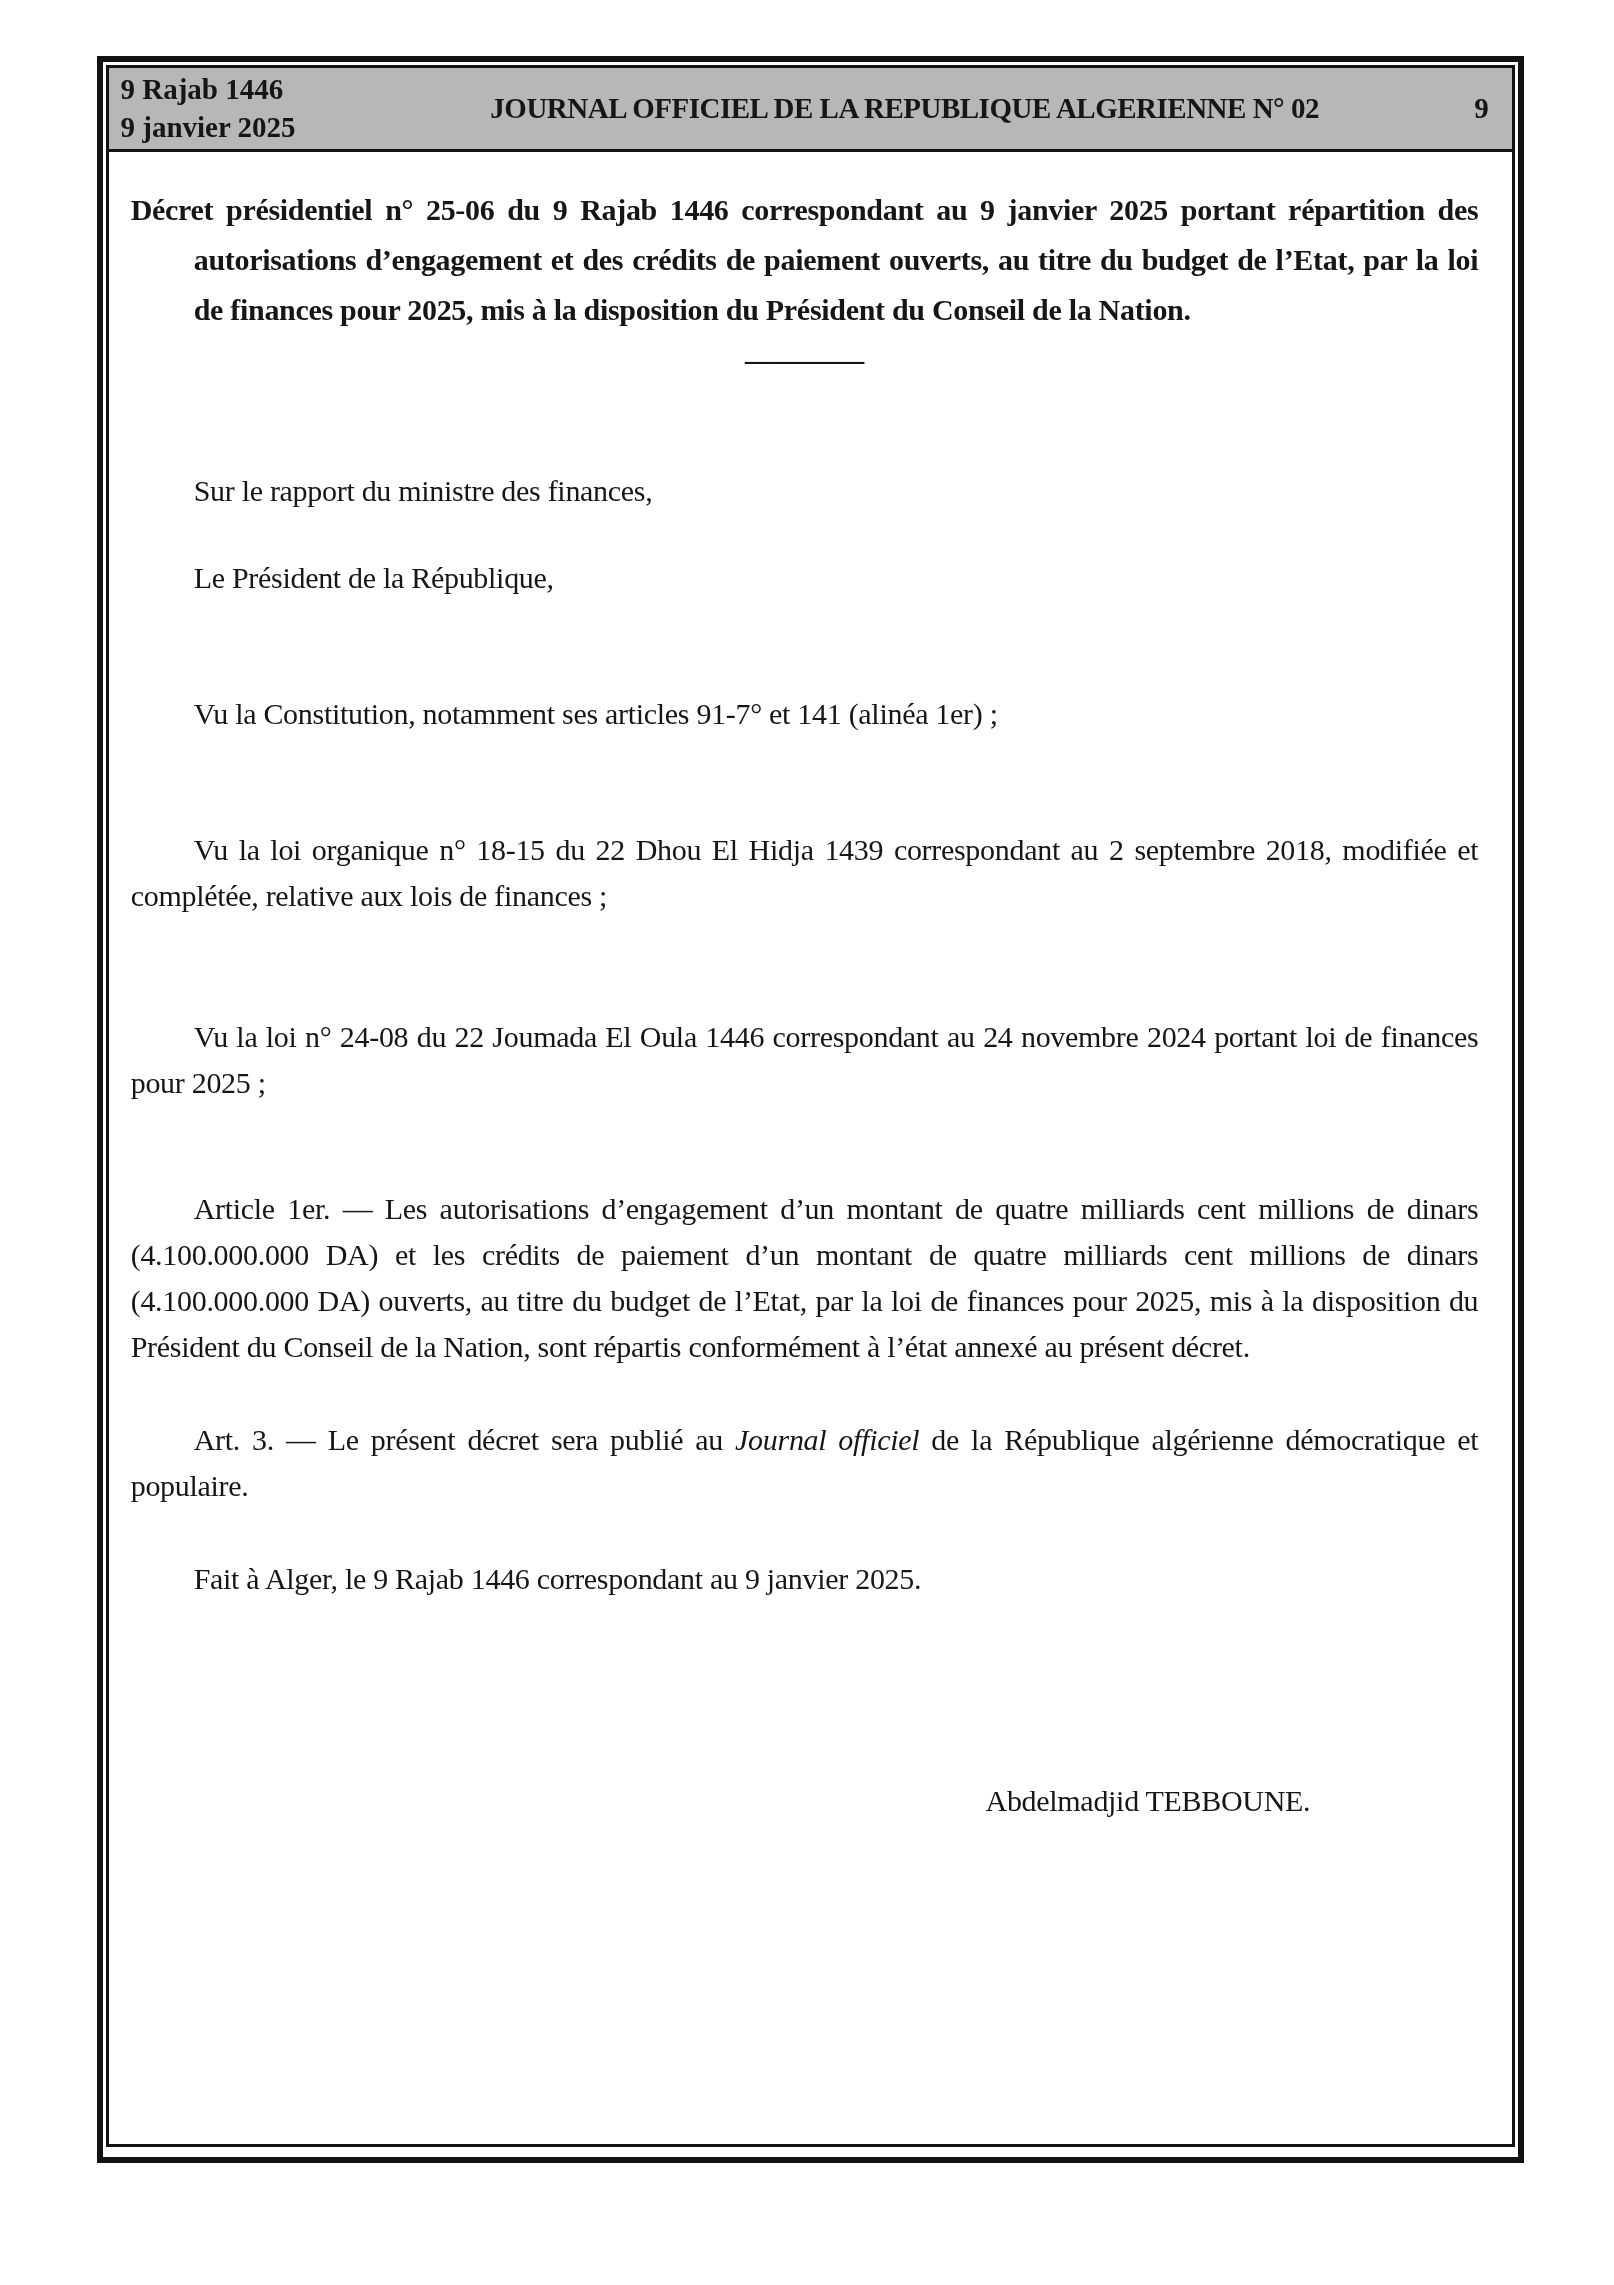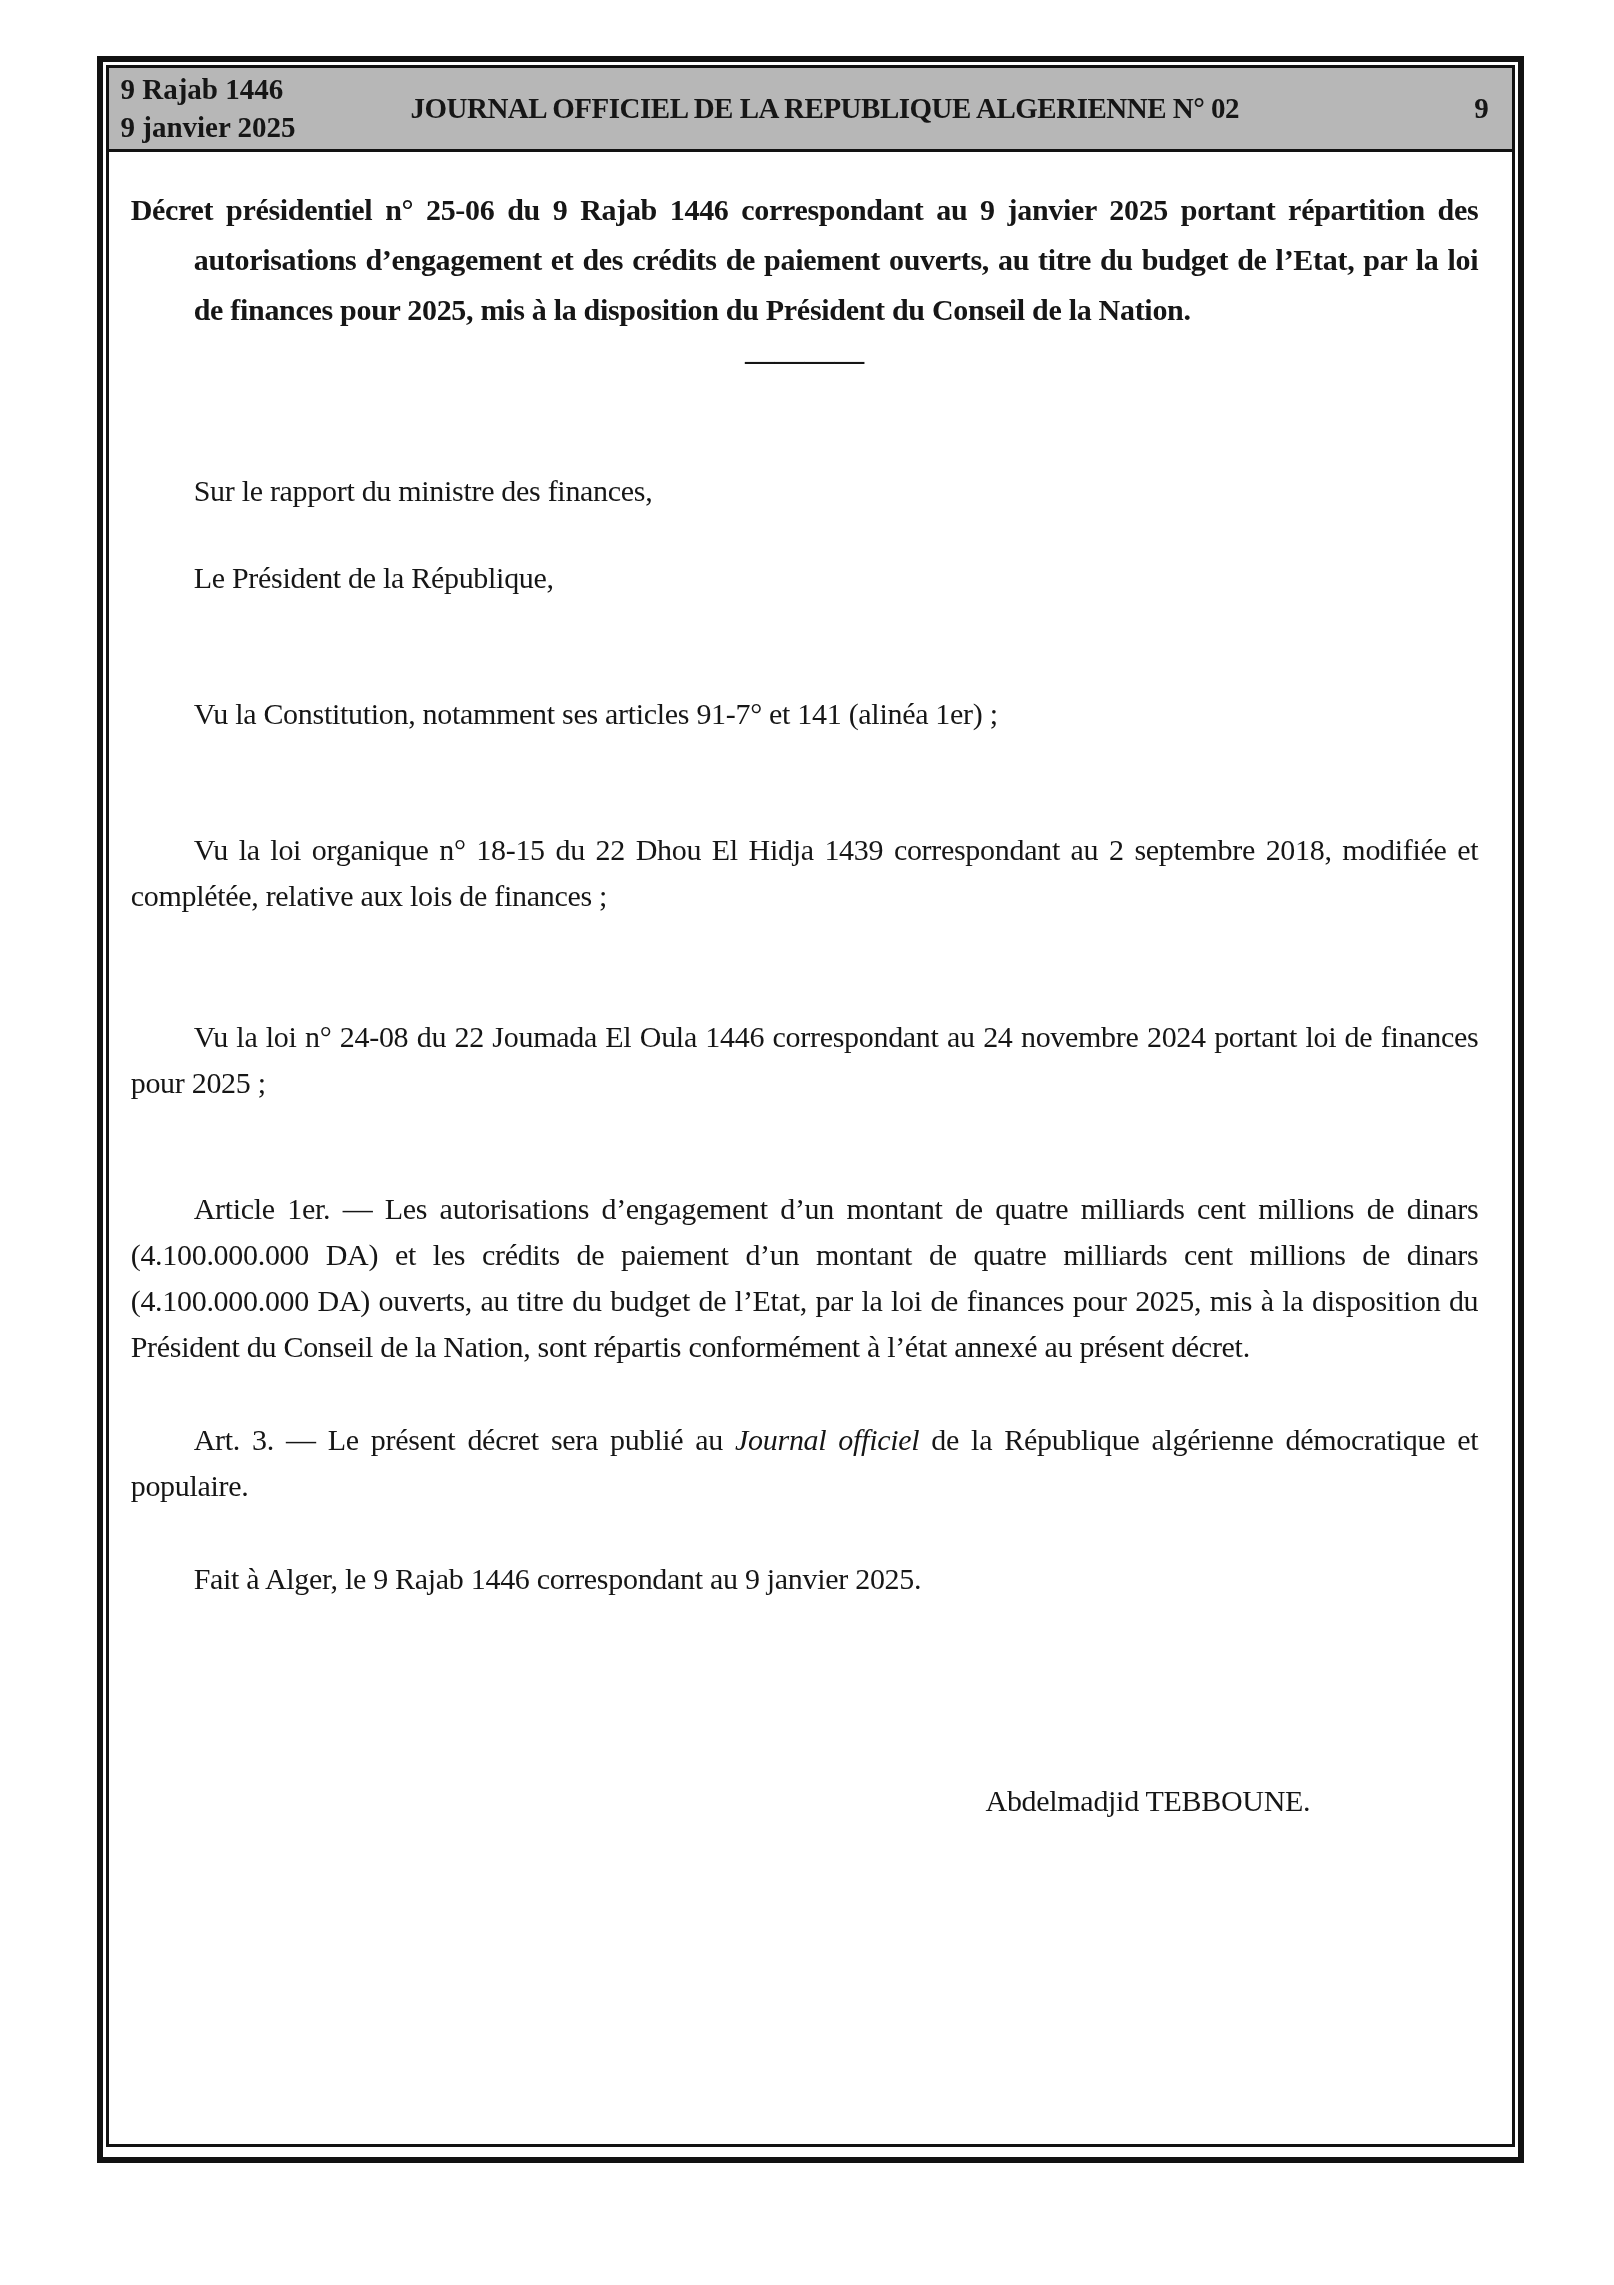--- a/index.html
+++ b/index.html
@@ -29,21 +29,21 @@
     background:#b7b7b7;
     border-bottom:3.6px solid #121212;
     height:81px;
   }
   .header-dates {
     width:308px; padding-left:11.8px;
     font-weight:bold; font-size:29px; line-height:38px;
     white-space:nowrap;
   }
   .header-title {
-    flex:1; text-align:left;
+    flex:1; text-align:center;
     font-weight:bold; font-size:29px;
     letter-spacing:-0.5px;
     position:relative; left:-18px;
     white-space:nowrap;
   }
   .header-page-number {
     width:72px; padding-right:23.5px; box-sizing:content-box;
     text-align:right; font-weight:bold; font-size:29px;
   }
   .content {

